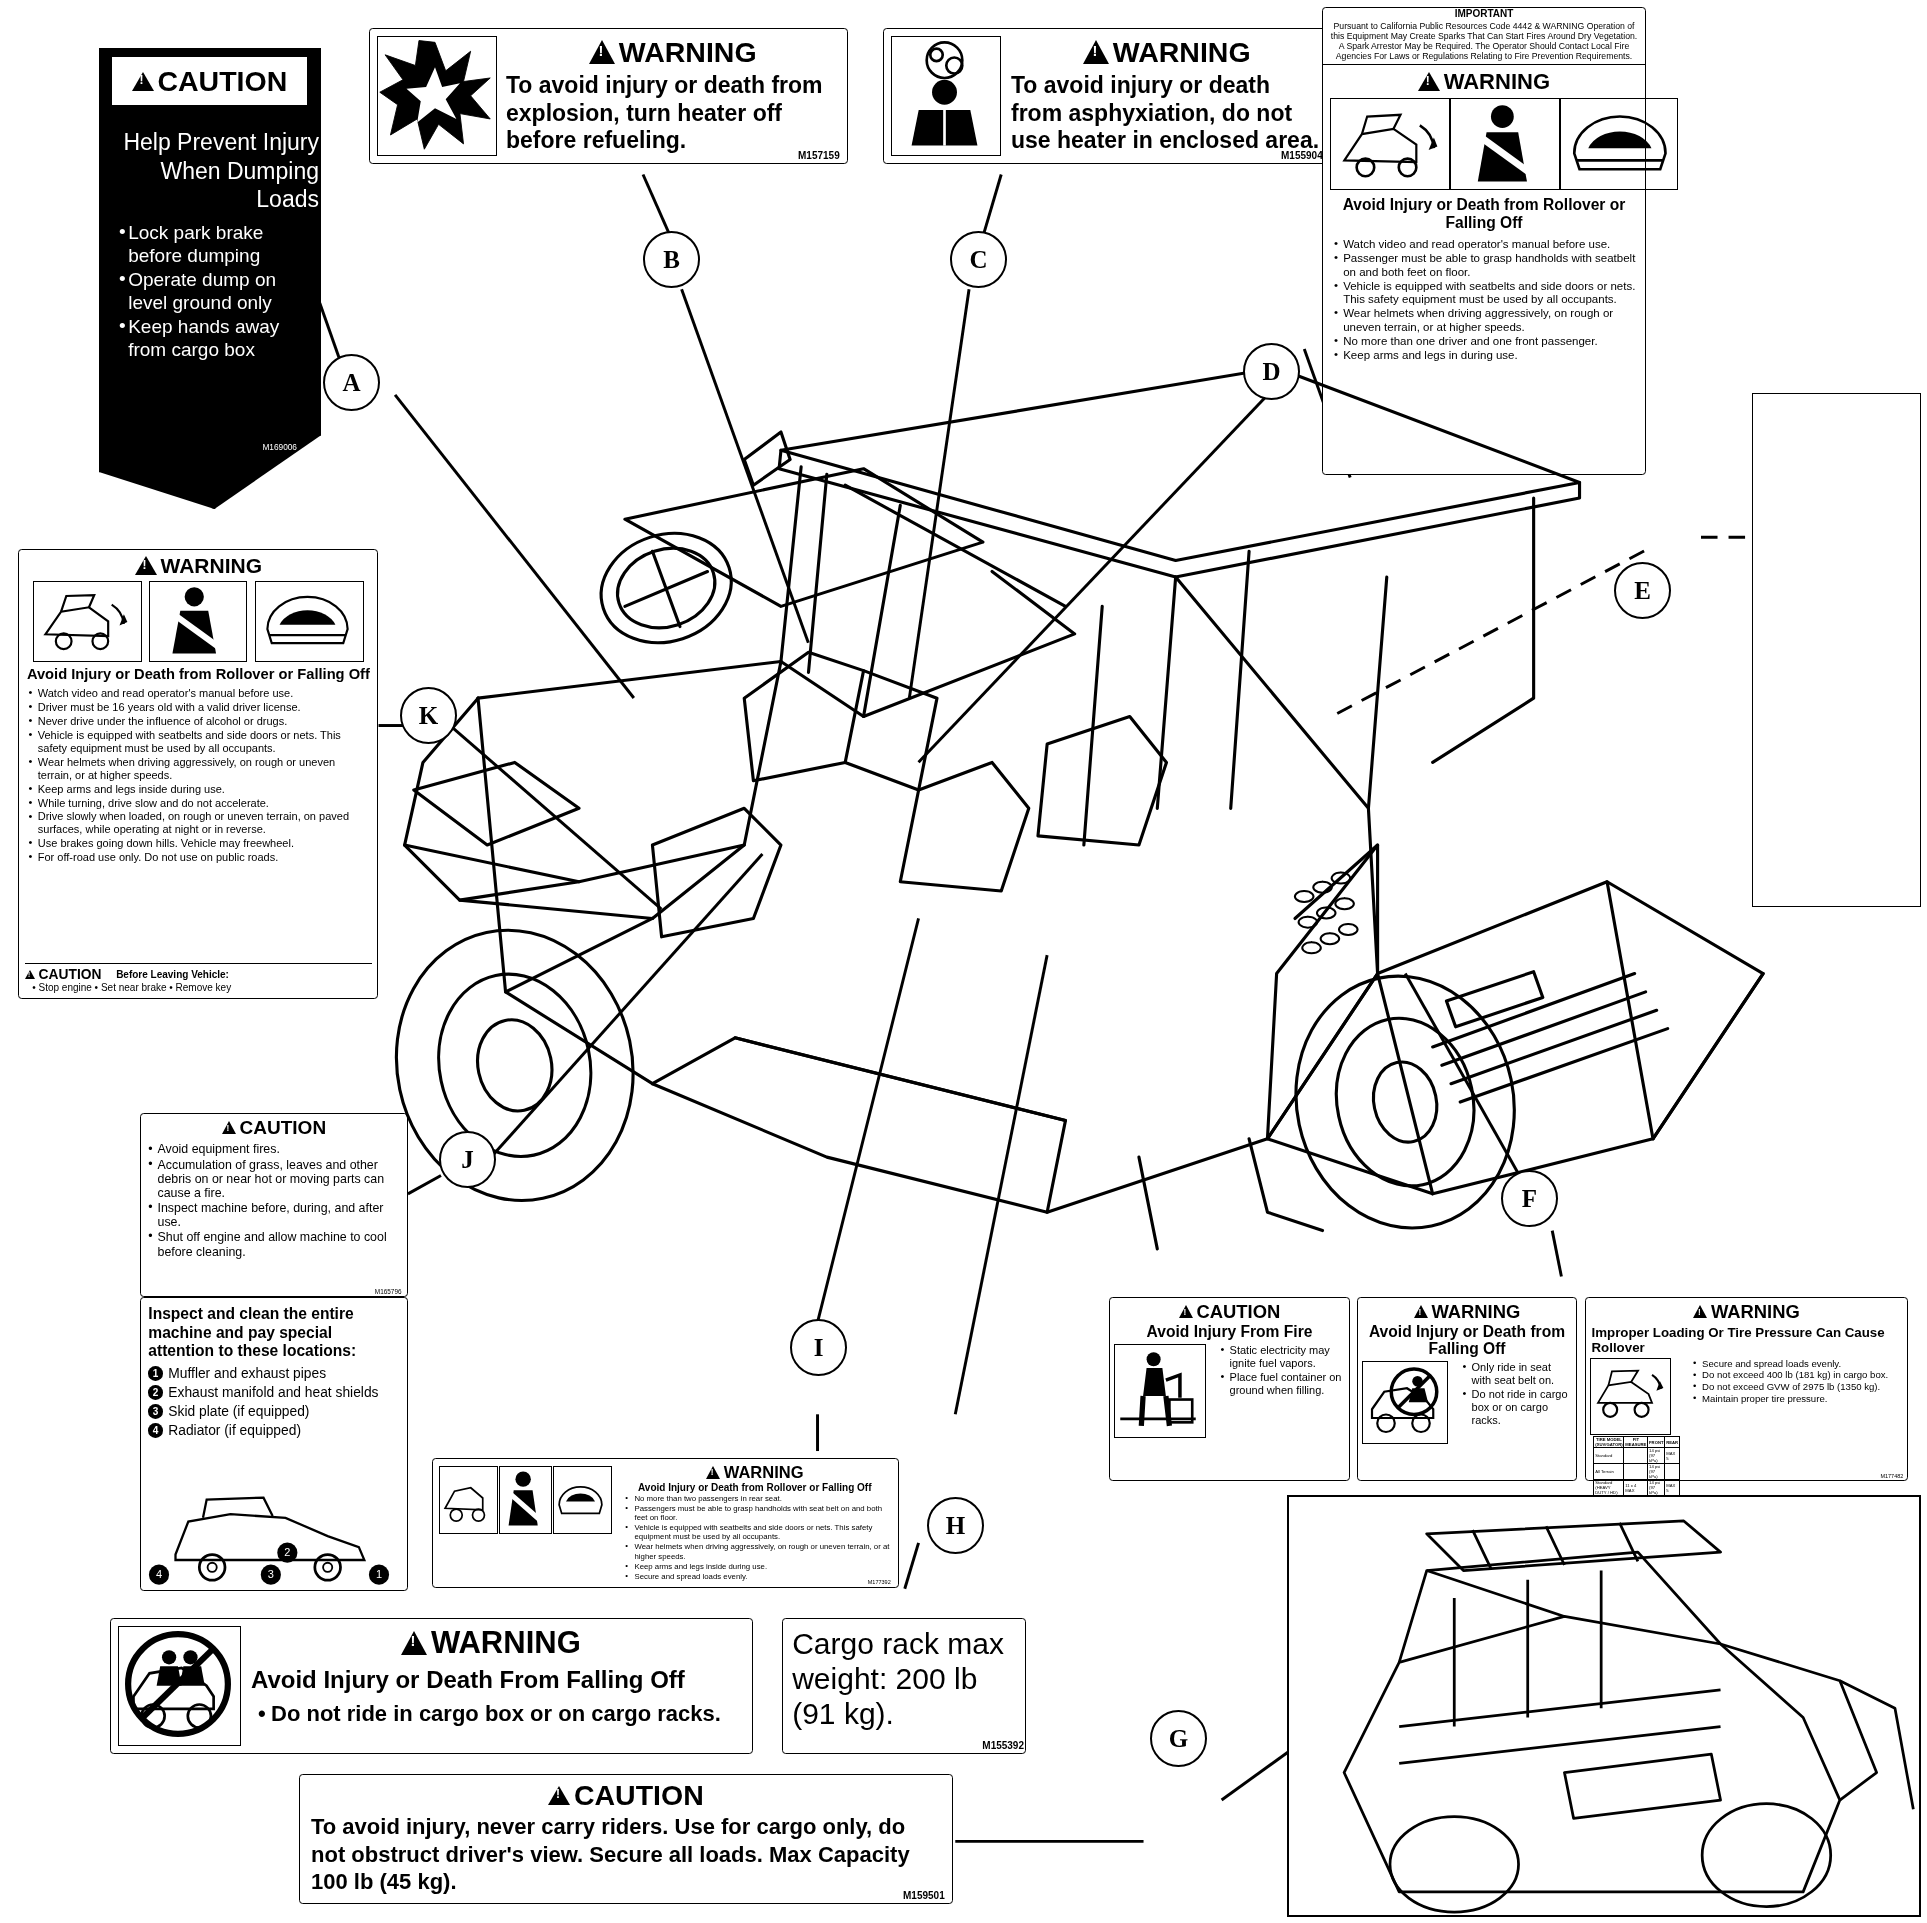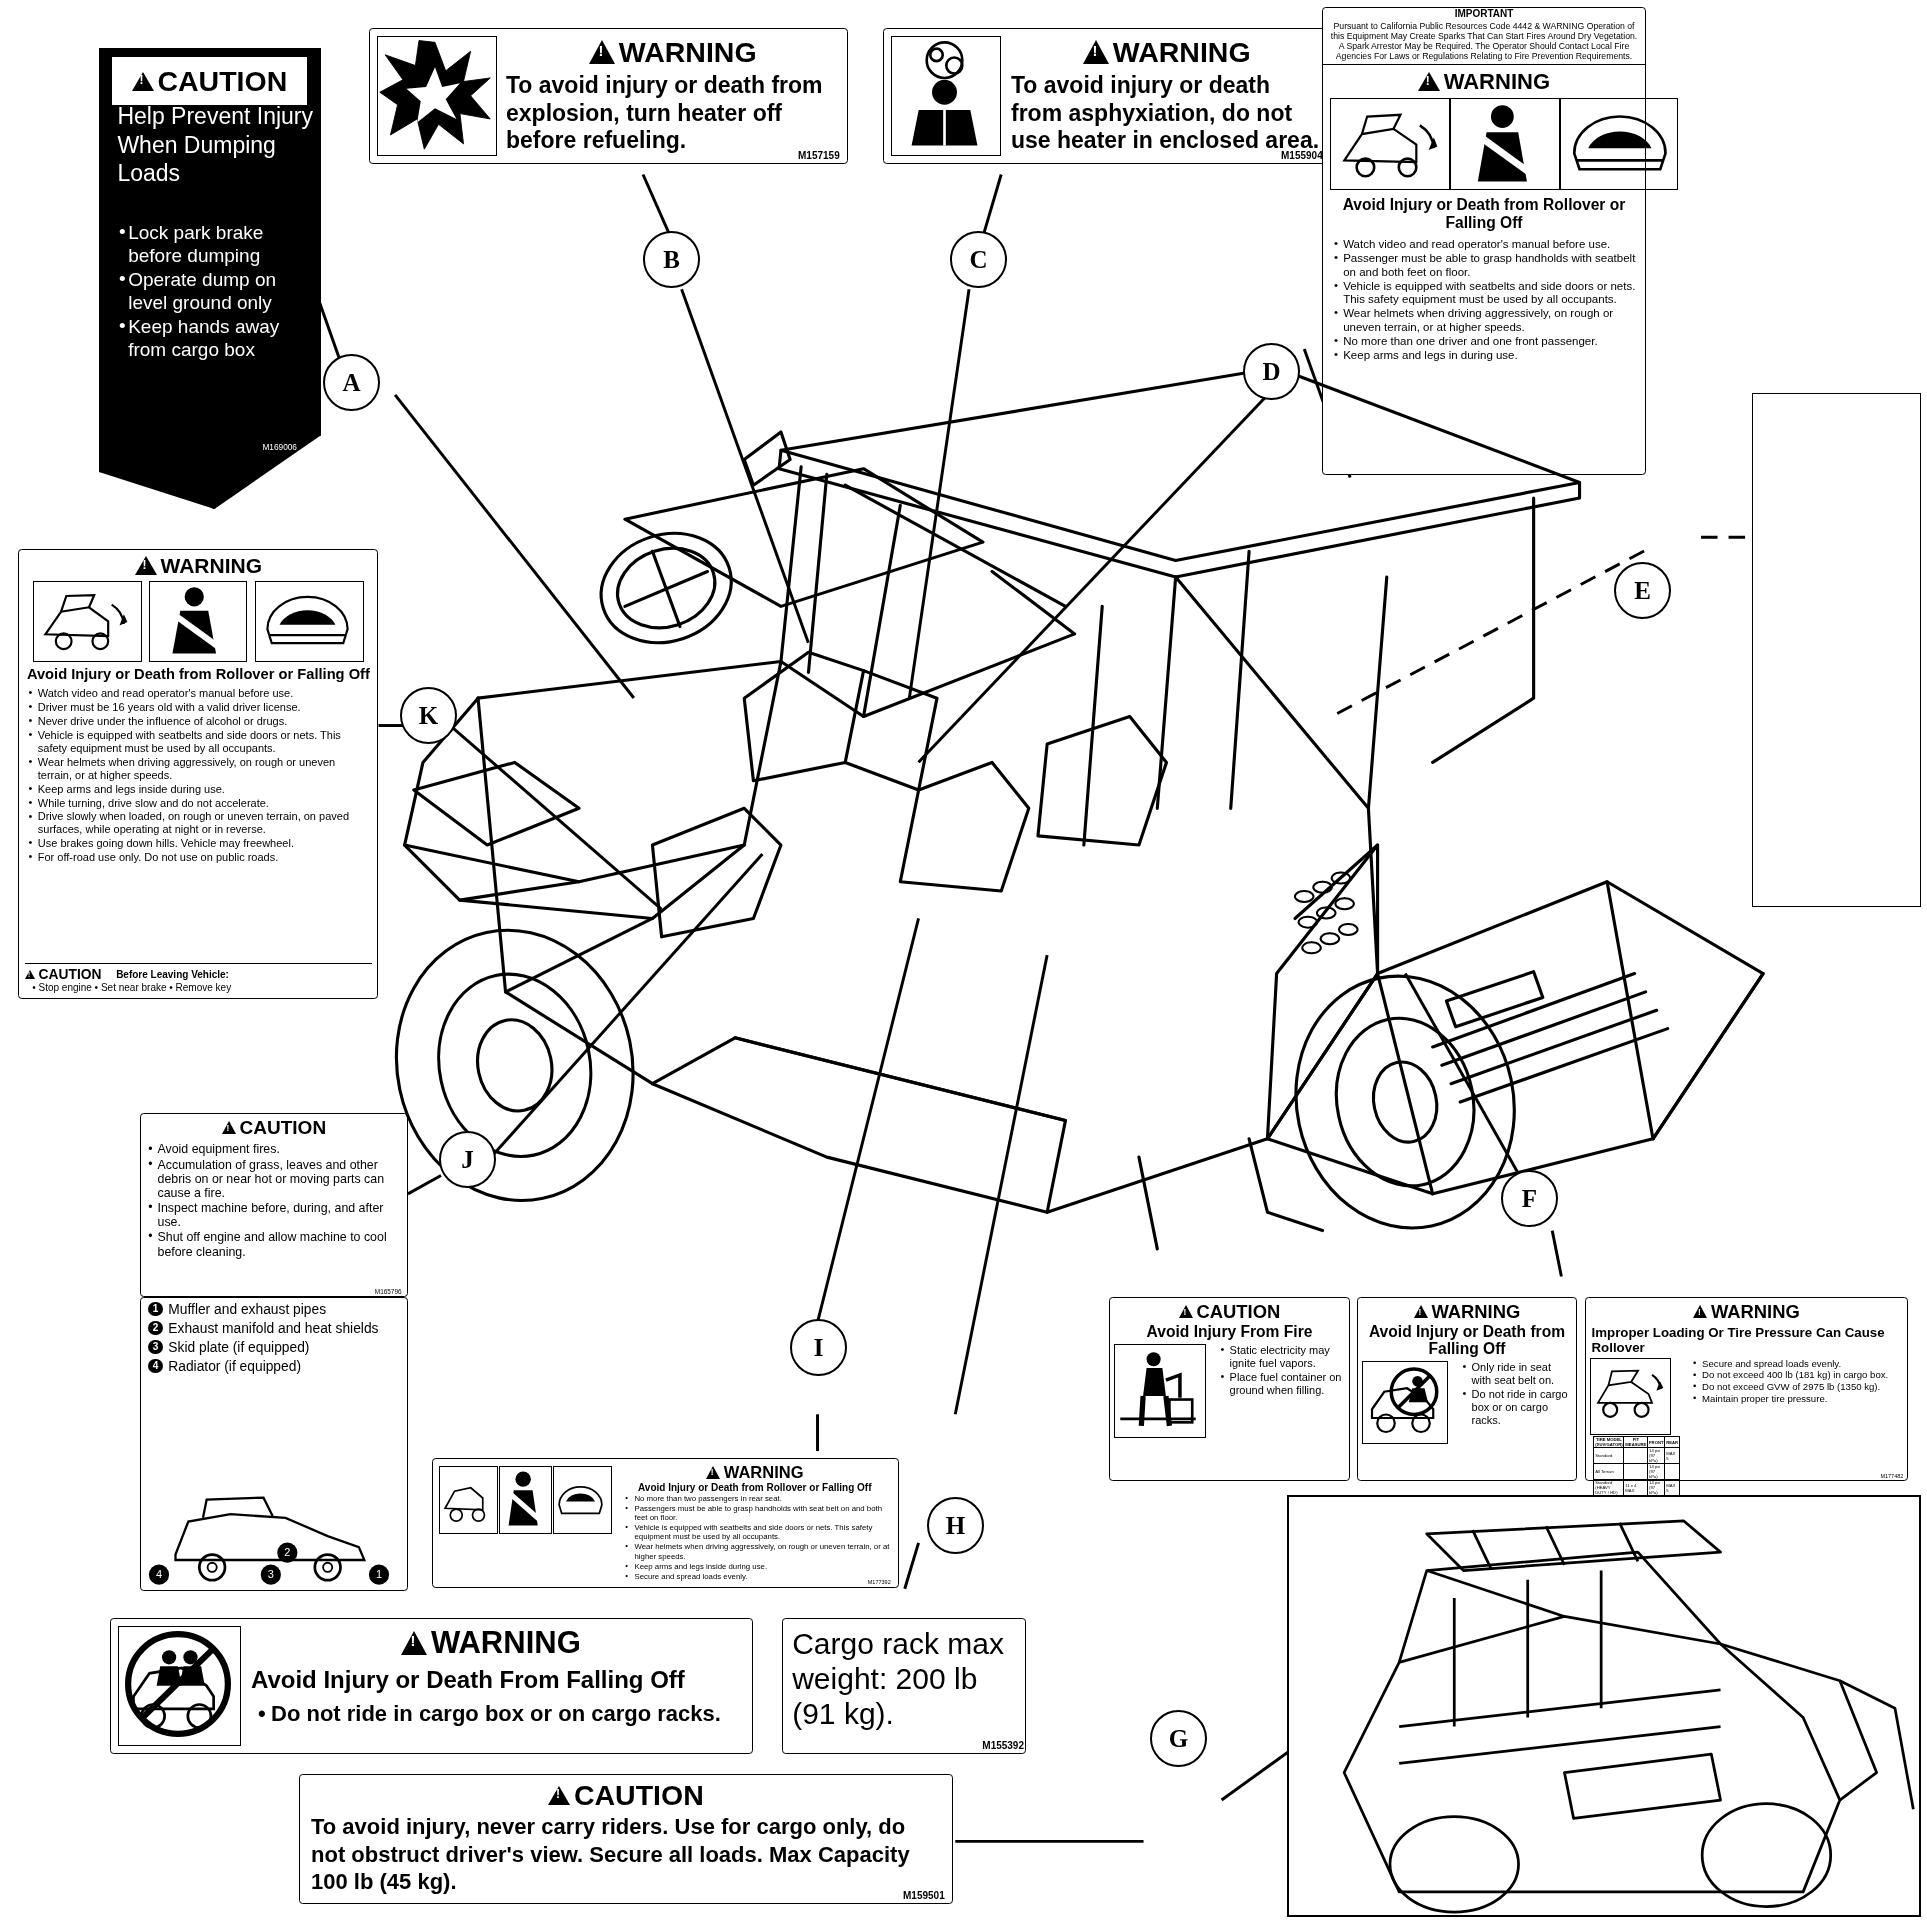--- a/index.html
+++ b/index.html
@@ -26,21 +26,21 @@
   
   .bubble{border:2.8px solid #000;border-radius:50%;background:#fff;display:flex;align-items:center;justify-content:center;font-weight:bold;font-size:25px;font-family:"Liberation Serif",serif;}
 
   svg.lines{position:absolute;left:0;top:0;width:1928px;height:1924px;pointer-events:none;}
 
   
   #itemA{left:99px;top:48px;width:220px;height:459px;}
   #itemA .shape{width:100%;height:100%;background:#000;clip-path:polygon(0 0,100% 0,100% 84%,52% 100%,0 92%);border:1.8px solid #000;}
   #itemA .inner{position:absolute;left:0;top:0;width:100%;height:100%;color:#fff;}
   #itemA .capbar{position:absolute;left:13px;top:9.2px;width:195px;height:48px;background:#fff;color:#000;display:flex;align-items:center;justify-content:center;font-size:28.5px;font-weight:bold;}
-  #itemA .t1{position:absolute;left:18.4px;top:54px;font-size:23px;line-height:28.5px;}
+  #itemA .t1{position:absolute;left:18.4px;top:80px;font-size:23px;line-height:28.5px;text-align:right;}
   #itemA ul{position:absolute;left:20px;top:173px;font-size:19px;line-height:23px;width:184px;}
   #itemA .code{position:absolute;right:22px;bottom:55px;font-size:8.3px;}
 
   
   #itemB{left:369px;top:27.5px;width:479px;height:136px;}
   #itemB .pic{position:absolute;left:7.3px;top:7.3px;width:118px;height:118px;border:1.8px solid #000;}
   #itemB .txt{position:absolute;left:136px;top:7.3px;right:7.3px;}
   #itemB .hdr{font-size:28.5px;}
   #itemB .body{font-size:23px;line-height:27.5px;font-weight:bold;margin-top:3.7px;}
   #itemB .code{position:absolute;right:7.3px;bottom:1.8px;font-size:10px;font-weight:bold;}
@@ -357,20 +357,21 @@
     <ul class="bl">
       <li>Avoid equipment fires.</li>
       <li>Accumulation of grass, leaves and other debris on or near hot or moving parts can cause a fire.</li>
       <li>Inspect machine before, during, and after use.</li>
       <li>Shut off engine and allow machine to cool before cleaning.</li>
     </ul>
     <div class="code">M165796</div>
   </div>
 
   <div class="abs panel" id="itemJ2">
+    <div class="t">Inspect and clean the entire machine and pay special attention to these locations:</div>
     <ol>
       <li><span class="num">1</span><span>Muffler and exhaust pipes</span></li>
       <li><span class="num">2</span><span>Exhaust manifold and heat shields</span></li>
       <li><span class="num">3</span><span>Skid plate (if equipped)</span></li>
       <li><span class="num">4</span><span>Radiator (if equipped)</span></li>
     </ol>
     <div class="dgm">
       <svg viewBox="0 0 276 104" width="253" height="96">
         <path d="M30 70 L44 34 L90 26 L150 30 L196 50 L230 62 L236 76 L30 76 Z" fill="none" stroke="#000" stroke-width="2.5"></path>
         <path d="M60 30 L64 10 L126 8 L136 28" fill="none" stroke="#000" stroke-width="2.5"></path>

